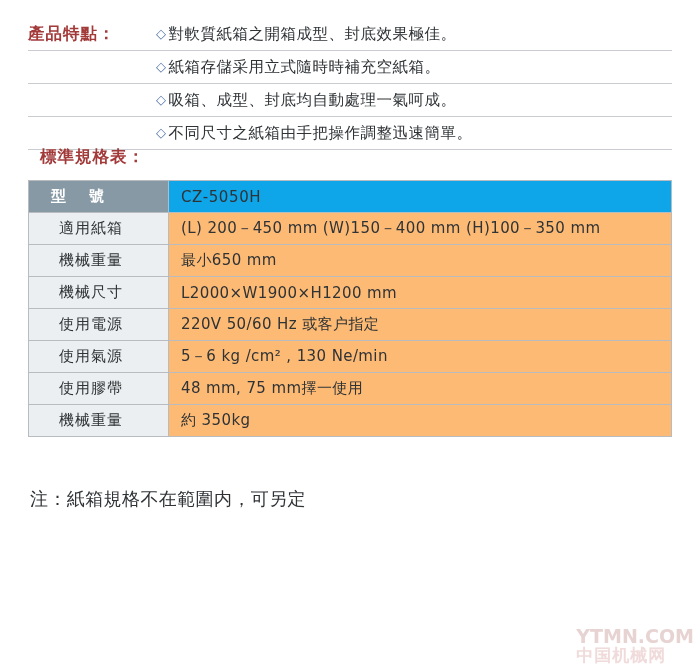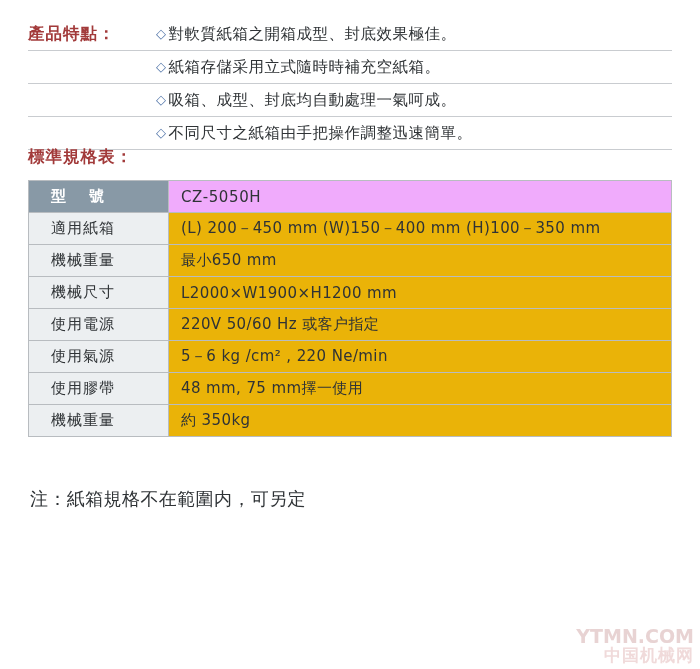--- a/index.html
+++ b/index.html
@@ -50,21 +50,21 @@
   .diamond {
     color: #4a6fa5;
     font-size: 13px;
     margin-right: 2px;
     vertical-align: 1px;
   }
 
   
   .spec-heading {
     position: absolute;
-    left: 28px;
+    left: 40px;
     top: 146px;
     color: #a23a3a;
     font-size: 16.5px;
     font-weight: bold;
     letter-spacing: 1px;
   }
 
   
   .spec-table {
     position: absolute;
@@ -80,54 +80,53 @@
     font-size: 15px;
     color: #2f3336;
     padding: 2px 0 2px 12px;
     letter-spacing: 0.4px;
     vertical-align: middle;
   }
   .spec-table tr td.label {
     width: 140px;
     background: #eceff1;
     text-align: left;
-    padding-left: 22px;
+    padding-left: 30px;
     letter-spacing: 1px;
   }
   .spec-table tr.head td.label {
     background: #8899a6;
     color: #ffffff;
     font-weight: bold;
     letter-spacing: 4px;
     padding-left: 22px;
   }
   .spec-table tr.head td.value {
-    background: #f0abfc;
+    background: #0ea5e9;
     color: #2f3336;
     font-weight: normal;
     letter-spacing: 0.6px;
   }
-  .spec-table td.value { background: #eab308; }
+  .spec-table td.value { background: #fdba74; }
 
   
   .note {
     position: absolute;
     left: 30px;
     top: 487px;
     font-size: 18px;
     color: #2f3336;
     letter-spacing: 0.4px;
   }
 
   
   .watermark {
     position: absolute;
     right: 6px;
     bottom: 4px;
-    text-align: right;
     line-height: 1.05;
     user-select: none;
   }
   .wm-top {
     font-family: "DejaVu Sans", "Liberation Sans", sans-serif;
     font-size: 19px;
     font-weight: bold;
     color: #e8d3d3;
     letter-spacing: 0px;
   }
@@ -194,21 +193,21 @@
       <tr>
         <td class="label">機械尺寸</td>
         <td class="value"> L2000×W1900×H1200 mm</td>
       </tr>
       <tr>
         <td class="label">使用電源</td>
         <td class="value">220V  50/60 Hz 或客户指定</td>
       </tr>
       <tr>
         <td class="label">使用氣源</td>
-        <td class="value">5－6 kg /cm²  , 220 Ne/min</td>
+        <td class="value">5－6 kg /cm²  , 130 Ne/min</td>
       </tr>
       <tr>
         <td class="label">使用膠帶</td>
         <td class="value">48 mm, 75 mm擇一使用</td>
       </tr>
       <tr>
         <td class="label">機械重量</td>
         <td class="value">約 350kg</td>
       </tr>
     </tbody>

